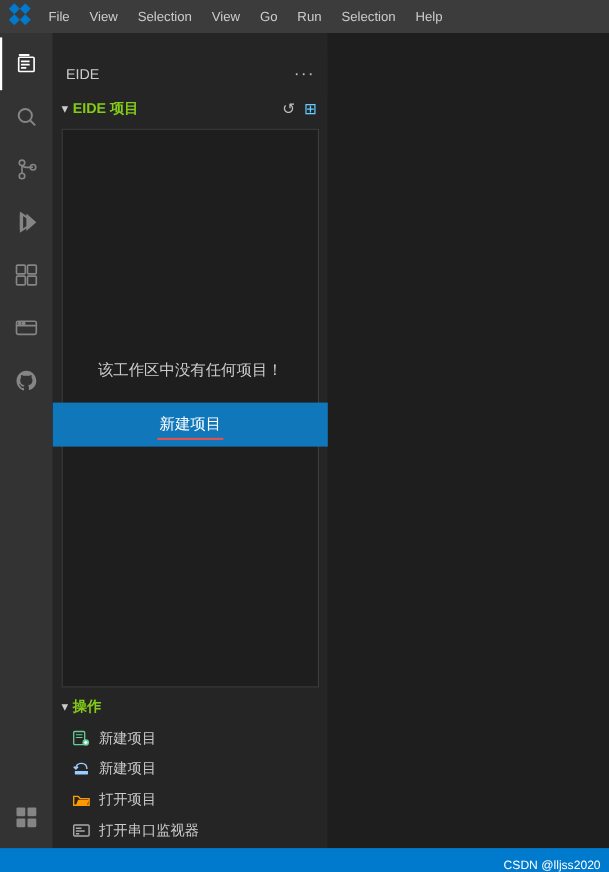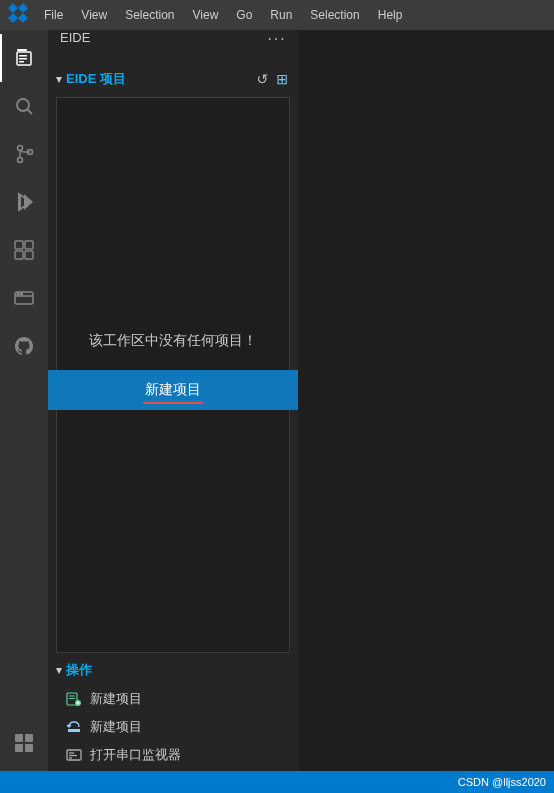--- a/index.html
+++ b/index.html
@@ -70,22 +70,24 @@
       flex-direction: column;
       flex-shrink: 0;
       overflow: hidden;
     }
 
     
     .eide-tab-row {
       height: 35px;
       background: #252526;
       display: flex;
+      align-items: center;
       padding: 0 12px;
       flex-shrink: 0;
+      margin-top: 20px;
     }
     .eide-tab-label {
       font-size: 13px;
       color: #ccc;
     }
     .eide-tab-dots {
       margin-left: auto;
       color: #bbb;
       font-size: 16px;
       cursor: pointer;
@@ -99,21 +101,21 @@
       padding: 4px 8px;
       cursor: pointer;
       flex-shrink: 0;
     }
     .section-chevron {
       color: #ccc;
       font-size: 12px;
       margin-right: 4px;
     }
     .section-title {
-      color: #0ea5e9;
+      color: #84cc16;
       font-size: 13px;
       font-weight: bold;
     }
     .section-actions {
       margin-left: auto;
       display: flex;
       gap: 4px;
     }
     .section-action-icon {
       color: #bbb;
@@ -204,21 +206,21 @@
       background: #1e1e1e;
       display: flex;
       flex-direction: column;
     }
 
     
     .statusbar {
       height: 22px;
       background: #007acc;
       display: flex;
-      align-items: center;
+      align-items: flex-end;
       padding: 0 8px;
       flex-shrink: 0;
     }
     .statusbar-text {
       font-size: 11px;
       color: white;
       margin-left: auto;
     }
 
     
@@ -364,20 +366,29 @@
           <span class="op-icon">
             <svg width="16" height="16" viewBox="0 0 16 16" fill="none" stroke="#9cf" stroke-width="1.3">
               <path d="M3 8 Q3 3 8 3 Q13 3 13 8" fill="none"></path>
               <polyline points="5,6 3,8 1,6" fill="#9cf" stroke="#9cf"></polyline>
               <rect x="2" y="10" width="12" height="3" rx="0.5" fill="#9cf" stroke="none"></rect>
             </svg>
           </span>
           <span>新建项目</span>
         </div>
 
+        <div class="operation-item">
+          <span class="op-icon">
+            <svg width="16" height="16" viewBox="0 0 16 16" fill="none" stroke="#f90" stroke-width="1.3">
+              <path d="M1 5 L1 13 L15 13 L15 7 L7 7 L5 5 Z" fill="none"></path>
+              <path d="M3 13 L5 8 L15 8 L13 13Z" fill="#f90" stroke="none"></path>
+            </svg>
+          </span>
+          <span>打开项目</span>
+        </div>
 
         <div class="operation-item">
           <span class="op-icon">
             <svg width="16" height="16" viewBox="0 0 16 16" fill="none" stroke="#aaa" stroke-width="1.3">
               <rect x="1" y="3" width="14" height="10" rx="1"></rect>
               <line x1="3" y1="6" x2="8" y2="6" stroke="#aaa"></line>
               <line x1="3" y1="8.5" x2="11" y2="8.5" stroke="#aaa"></line>
               <line x1="3" y1="11" x2="6" y2="11" stroke="#aaa"></line>
             </svg>
           </span>

